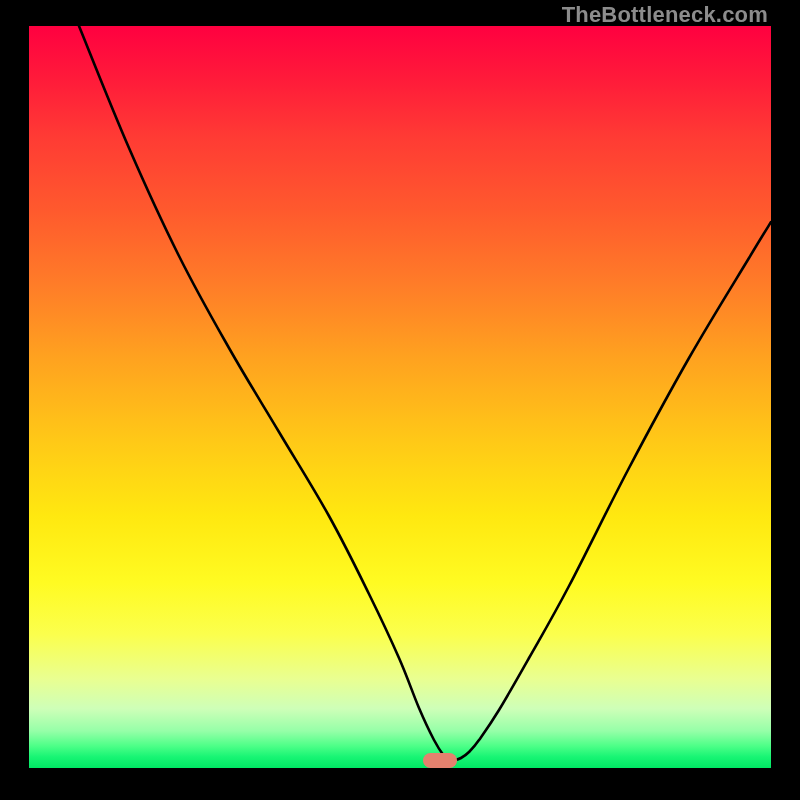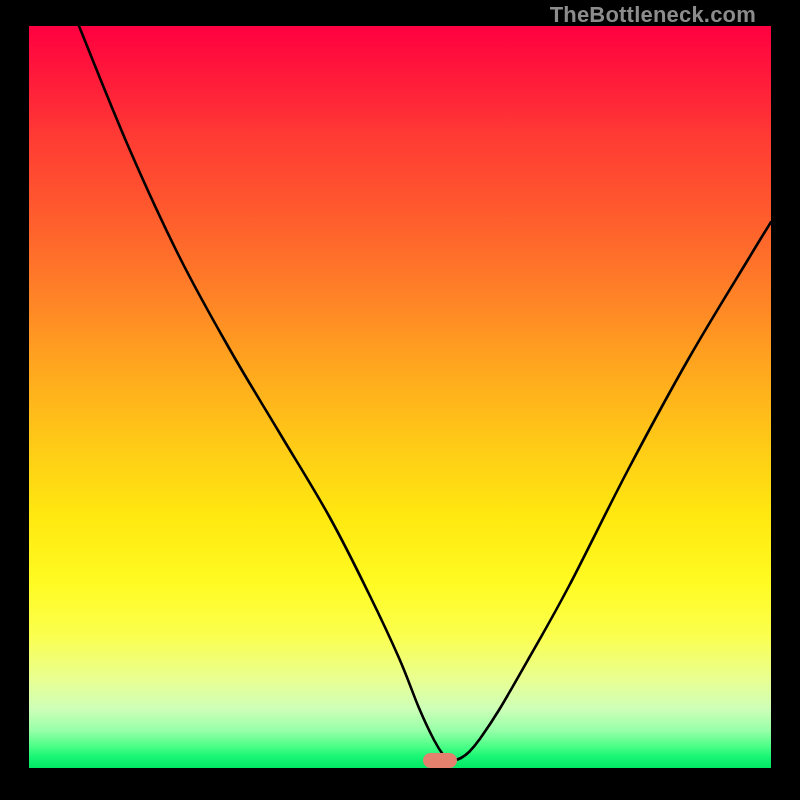--- a/index.html
+++ b/index.html
@@ -48,21 +48,21 @@
       #ceffb8 92%,
       #96ffa8 95%,
       #4eff88 97%,
       #18f574 98.5%,
       #00e864 100%
     );
   }
   .watermark {
     position: absolute;
     top: 2px;
-    right: 44px;
+    right: 32px;
     font-family: Arial, Helvetica, sans-serif;
     font-size: 22px;
     font-weight: 600;
     color: #8c8c8c;
     letter-spacing: 0.2px;
   }
   svg.curve {
     position: absolute;
     left: 0;
     top: 0;

